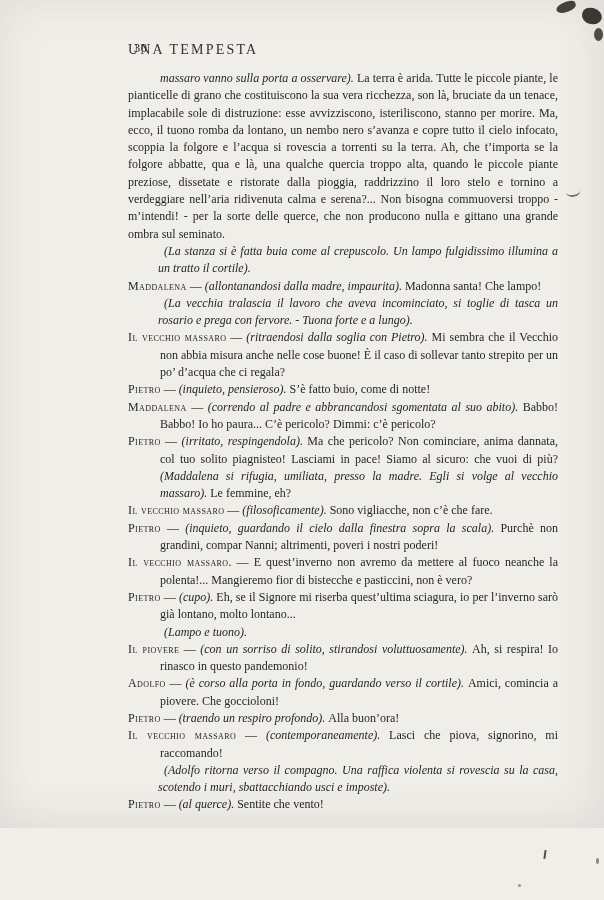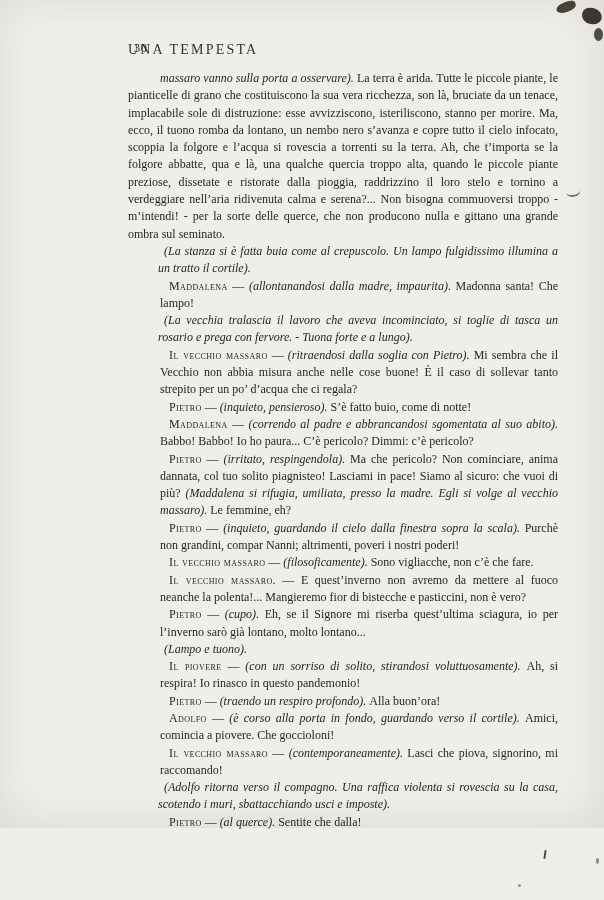--- a/index.html
+++ b/index.html
@@ -16,21 +16,21 @@
   }
   .content{position:absolute;left:128px;top:40px;width:430px;}
   .header{position:relative;height:30px;}
   .pagenum{position:absolute;left:6px;top:1px;font-size:12.5px;letter-spacing:0.5px;}
   .running-title{display:block;text-align:left;font-size:14px;letter-spacing:2.2px;padding-top:2px;color:#34322e;}
   .text-block{text-align:justify;font-size:12px;line-height:17.3px;}
   .text-block p{margin:0;}
   .continuation{text-indent:32px;}
   .direction{padding-left:30px;text-indent:6px;}
   .dialogue{padding-left:32px;text-indent:-32px;}
-  .sc{font-variant:small-caps;letter-spacing:0.4px;margin-left:41px;}
+  .sc{font-variant:small-caps;letter-spacing:0.4px;}
   .i{font-style:italic;}
   .r{font-style:normal;}
   
   .artifact{position:absolute;background:#28251f;}
   .blob1{left:556px;top:2px;width:20px;height:10px;border-radius:60% 40% 50% 50%;transform:rotate(-18deg);opacity:.85;}
   .blob2{left:582px;top:8px;width:20px;height:16px;border-radius:45% 55% 50% 50%;transform:rotate(12deg);opacity:.9;}
   .blob3{left:594px;top:28px;width:9px;height:13px;border-radius:50%;opacity:.8;}
   .squiggle{left:566px;top:186px;width:14px;height:9px;background:transparent;border-bottom:2px solid #4a4640;border-radius:50%;transform:rotate(-8deg);opacity:.7;}
   .tick1{left:544px;top:850px;width:2px;height:9px;transform:rotate(8deg);opacity:.8;}
   .tick2{left:596px;top:858px;width:3px;height:6px;border-radius:50%;opacity:.5;}
@@ -48,31 +48,31 @@
     </div>
     <div class="text-block" id="text-block">
         <p class="continuation"><span class="i">massaro vanno sulla porta a osservare). </span><span class="r">La terra è arida. Tutte le piccole piante, le pianticelle di grano che costituiscono la sua vera ricchezza, son là, bruciate da un tenace, implacabile sole di distruzione: esse avvizziscono, isteriliscono, stanno per morire. Ma, ecco, il tuono romba da lontano, un nembo nero s’avanza e copre tutto il cielo infocato, scoppia la folgore e l’acqua si rovescia a torrenti su la terra. Ah, che t’importa se la folgore abbatte, qua e là, una qualche quercia troppo alta, quando le piccole piante preziose, dissetate e ristorate dalla pioggia, raddrizzino il loro stelo e tornino a verdeggiare nell’aria ridivenuta calma e serena?... Non bisogna commuoversi troppo - m’intendi! - per la sorte delle querce, che non producono nulla e gittano una grande ombra sul seminato.</span></p>
         <p class="direction"><span class="i">(La stanza si è fatta buia come al crepuscolo. Un lampo fulgidissimo illumina a un tratto il cortile).</span></p>
         <p class="dialogue"><span class="sc">Maddalena</span><span class="r"> — </span><span class="i">(allontanandosi dalla madre, impaurita). </span><span class="r">Madonna santa! Che lampo!</span></p>
         <p class="direction"><span class="i">(La vecchia tralascia il lavoro che aveva incominciato, si toglie di tasca un rosario e prega con fervore. - Tuona forte e a lungo).</span></p>
         <p class="dialogue"><span class="sc">Il vecchio massaro</span><span class="r"> — </span><span class="i">(ritraendosi dalla soglia con Pietro). </span><span class="r">Mi sembra che il Vecchio non abbia misura anche nelle cose buone! È il caso di sollevar tanto strepito per un po’ d’acqua che ci regala?</span></p>
         <p class="dialogue"><span class="sc">Pietro</span><span class="r"> — </span><span class="i">(inquieto, pensieroso). </span><span class="r">S’è fatto buio, come di notte!</span></p>
         <p class="dialogue"><span class="sc">Maddalena</span><span class="r"> — </span><span class="i">(correndo al padre e abbrancandosi sgomentata al suo abito). </span><span class="r">Babbo! Babbo! Io ho paura... C’è pericolo? Dimmi: c’è pericolo?</span></p>
         <p class="dialogue"><span class="sc">Pietro</span><span class="r"> — </span><span class="i">(irritato, respingendola). </span><span class="r">Ma che pericolo? Non cominciare, anima dannata, col tuo solito piagnisteo! Lasciami in pace! Siamo al sicuro: che vuoi di più? </span><span class="i">(Maddalena si rifugia, umiliata, presso la madre. Egli si volge al vecchio massaro). </span><span class="r">Le femmine, eh?</span></p>
+        <p class="dialogue"><span class="sc">Il vecchio massaro</span><span class="r"> — </span><span class="i">(filosoficamente). </span><span class="r">Sono vigliacche, non c’è che fare.</span></p>
         <p class="dialogue"><span class="sc">Pietro</span><span class="r"> — </span><span class="i">(inquieto, guardando il cielo dalla finestra sopra la scala). </span><span class="r">Purchè non grandini, compar Nanni; altrimenti, poveri i nostri poderi!</span></p>
-        <p class="dialogue"><span class="sc">Il vecchio massaro</span><span class="r"> — </span><span class="i">(filosoficamente). </span><span class="r">Sono vigliacche, non c’è che fare.</span></p>
         <p class="dialogue"><span class="sc">Il vecchio massaro</span><span class="r">. — E quest’inverno non avremo da mettere al fuoco neanche la polenta!... Mangieremo fior di bistecche e pasticcini, non è vero?</span></p>
         <p class="dialogue"><span class="sc">Pietro</span><span class="r"> — </span><span class="i">(cupo). </span><span class="r">Eh, se il Signore mi riserba quest’ultima sciagura, io per l’inverno sarò già lontano, molto lontano...</span></p>
         <p class="direction"><span class="i">(Lampo e tuono).</span></p>
         <p class="dialogue"><span class="sc">Il piovere</span><span class="r"> — </span><span class="i">(con un sorriso di solito, stirandosi voluttuosamente). </span><span class="r">Ah, si respira! Io rinasco in questo pandemonio!</span></p>
+        <p class="dialogue"><span class="sc">Adolfo</span><span class="r"> — </span><span class="i">(è corso alla porta in fondo, guardando verso il cortile). </span><span class="r">Amici, comincia a piovere. Che goccioloni!</span></p>
         <p class="dialogue"><span class="sc">Pietro</span><span class="r"> — </span><span class="i">(traendo un respiro profondo). </span><span class="r">Alla buon’ora!</span></p>
-        <p class="dialogue"><span class="sc">Adolfo</span><span class="r"> — </span><span class="i">(è corso alla porta in fondo, guardando verso il cortile). </span><span class="r">Amici, comincia a piovere. Che goccioloni!</span></p>
         <p class="dialogue"><span class="sc">Il vecchio massaro</span><span class="r"> — </span><span class="i">(contemporaneamente). </span><span class="r">Lasci che piova, signorino, mi raccomando!</span></p>
         <p class="direction"><span class="i">(Adolfo ritorna verso il compagno. Una raffica violenta si rovescia su la casa, scotendo i muri, sbattacchiando usci e imposte).</span></p>
-        <p class="dialogue"><span class="sc">Pietro</span><span class="r"> — </span><span class="i">(al querce). </span><span class="r">Sentite che dalla!</span></p>
+        <p class="dialogue"><span class="sc">Pietro</span><span class="r"> — </span><span class="i">(al querce). </span><span class="r">Sentite che vento!</span></p>
       </div>
   </div>
 
   <div>
     <div class="artifact blob1"></div>
     <div class="artifact blob2"></div>
     <div class="artifact blob3"></div>
     <div class="artifact squiggle"></div>
     <div class="artifact tick1"></div>
     <div class="artifact tick2"></div>

